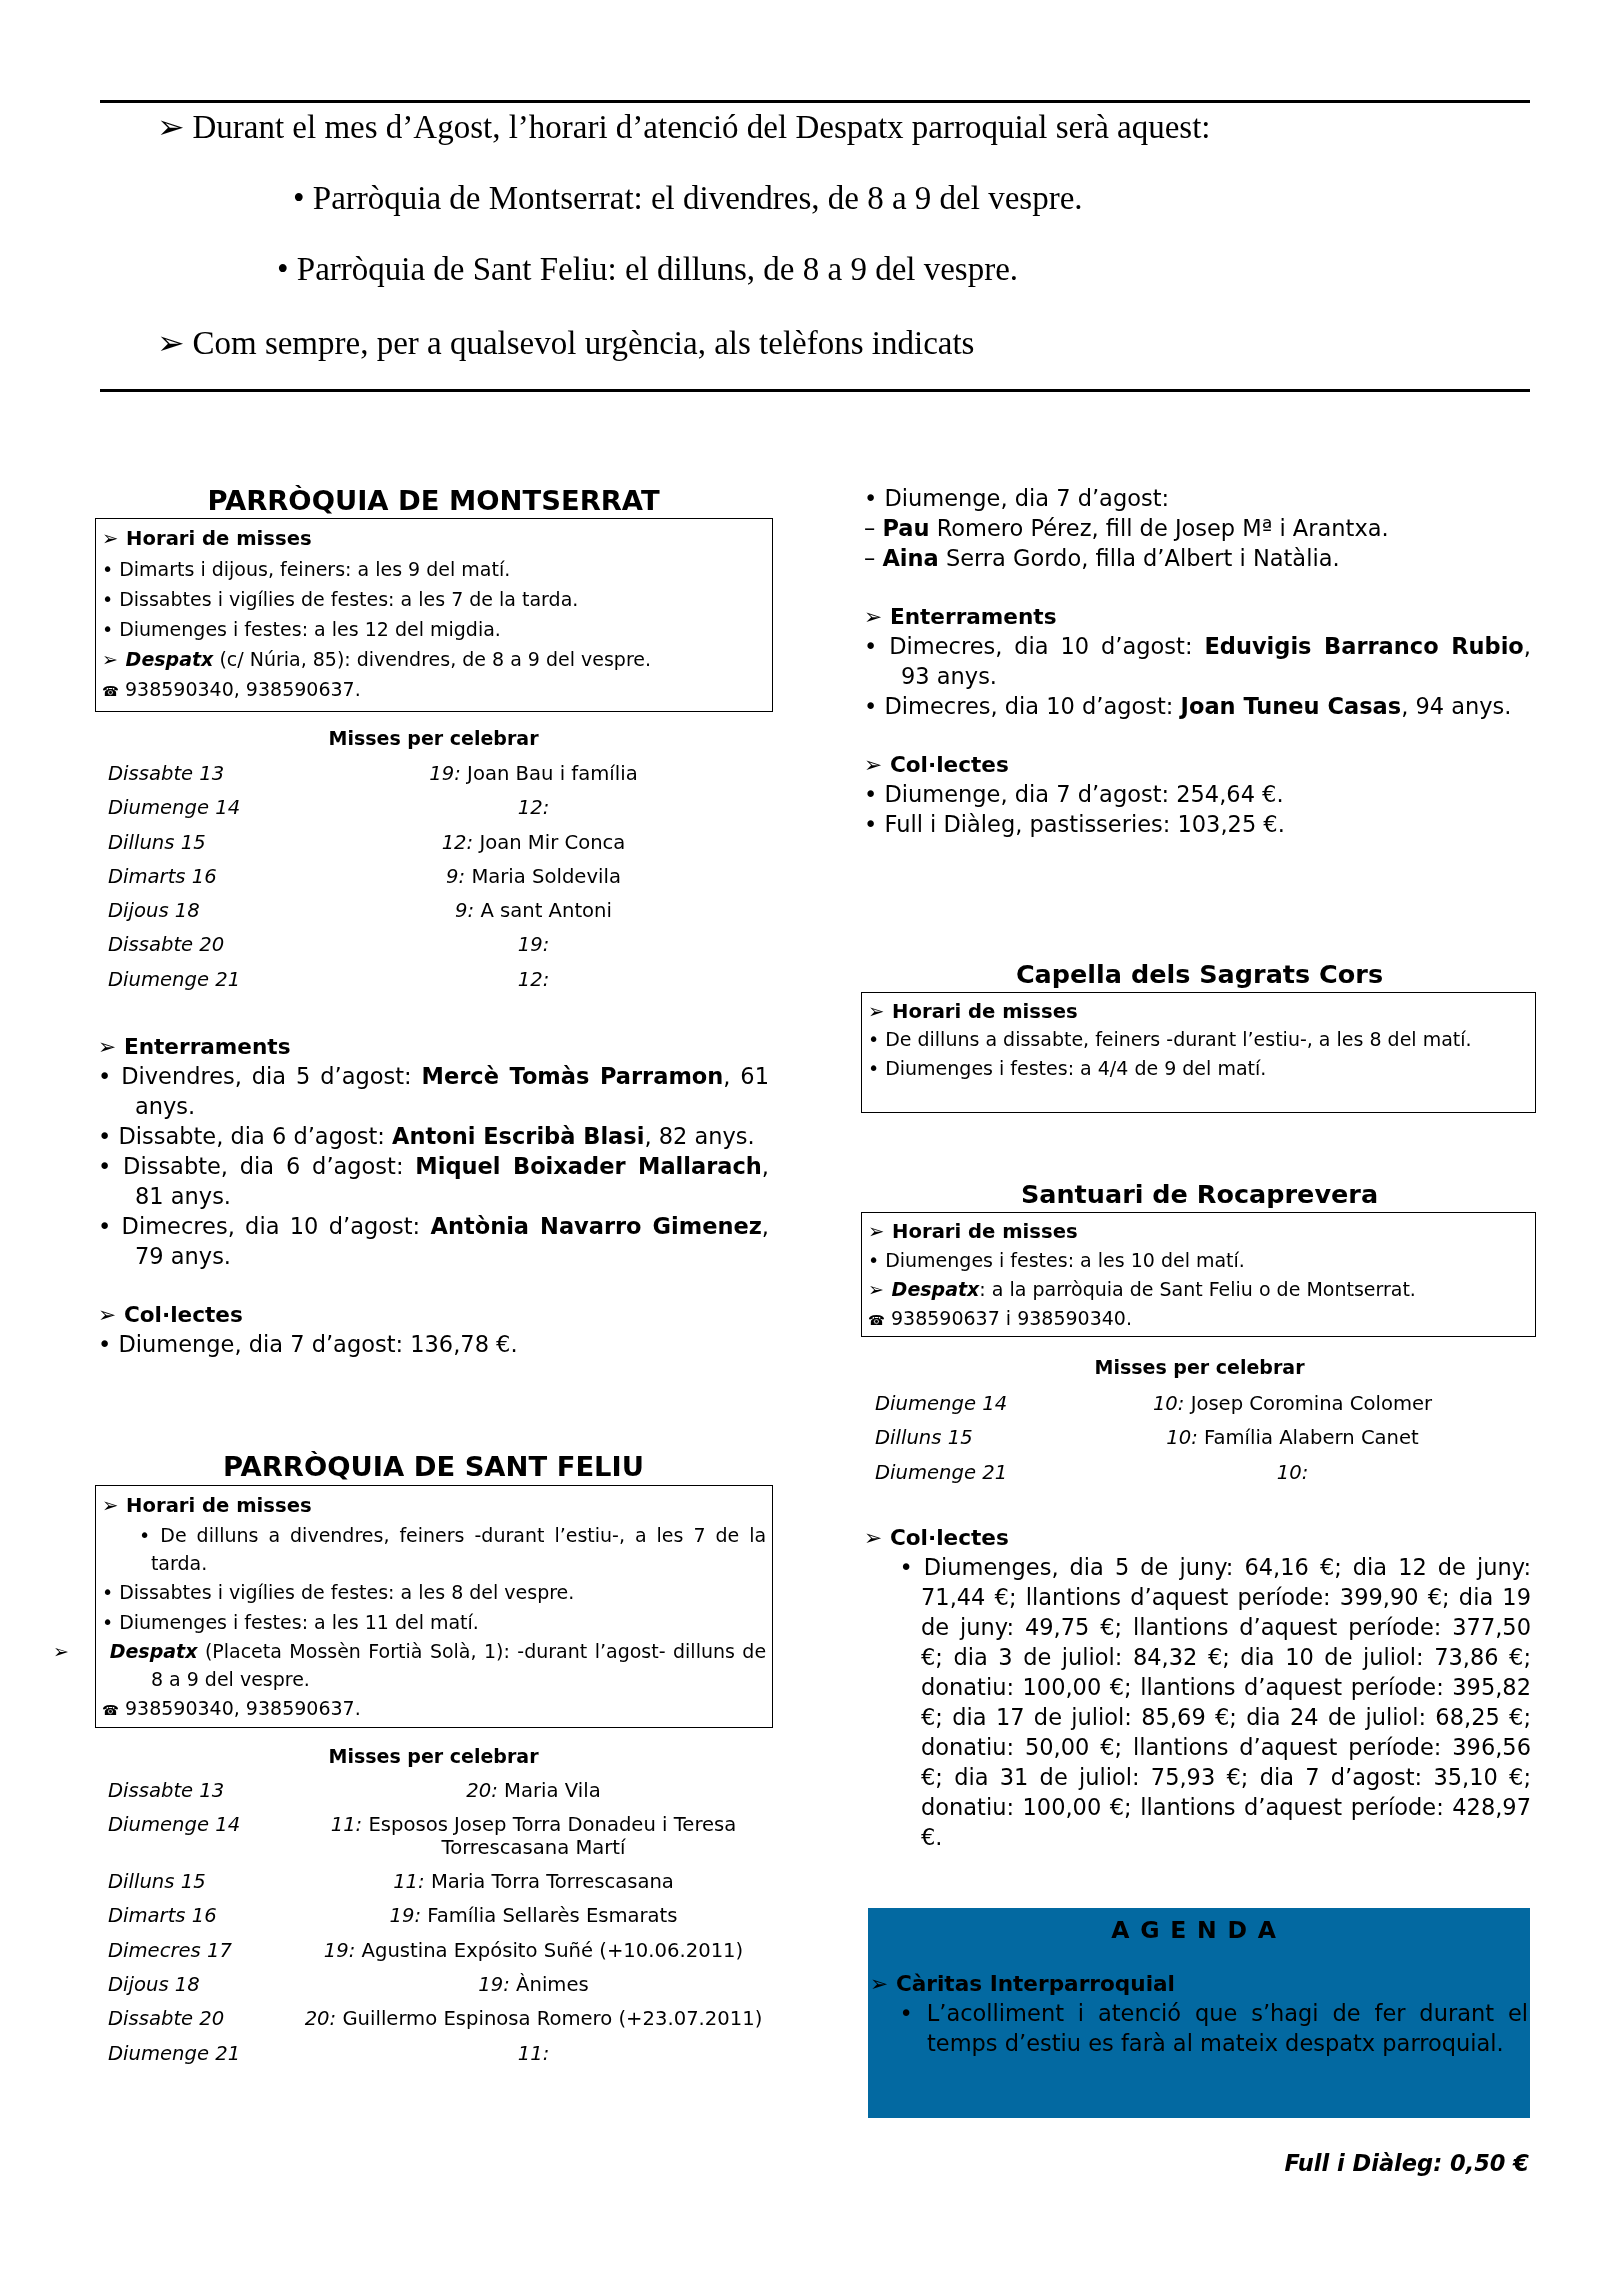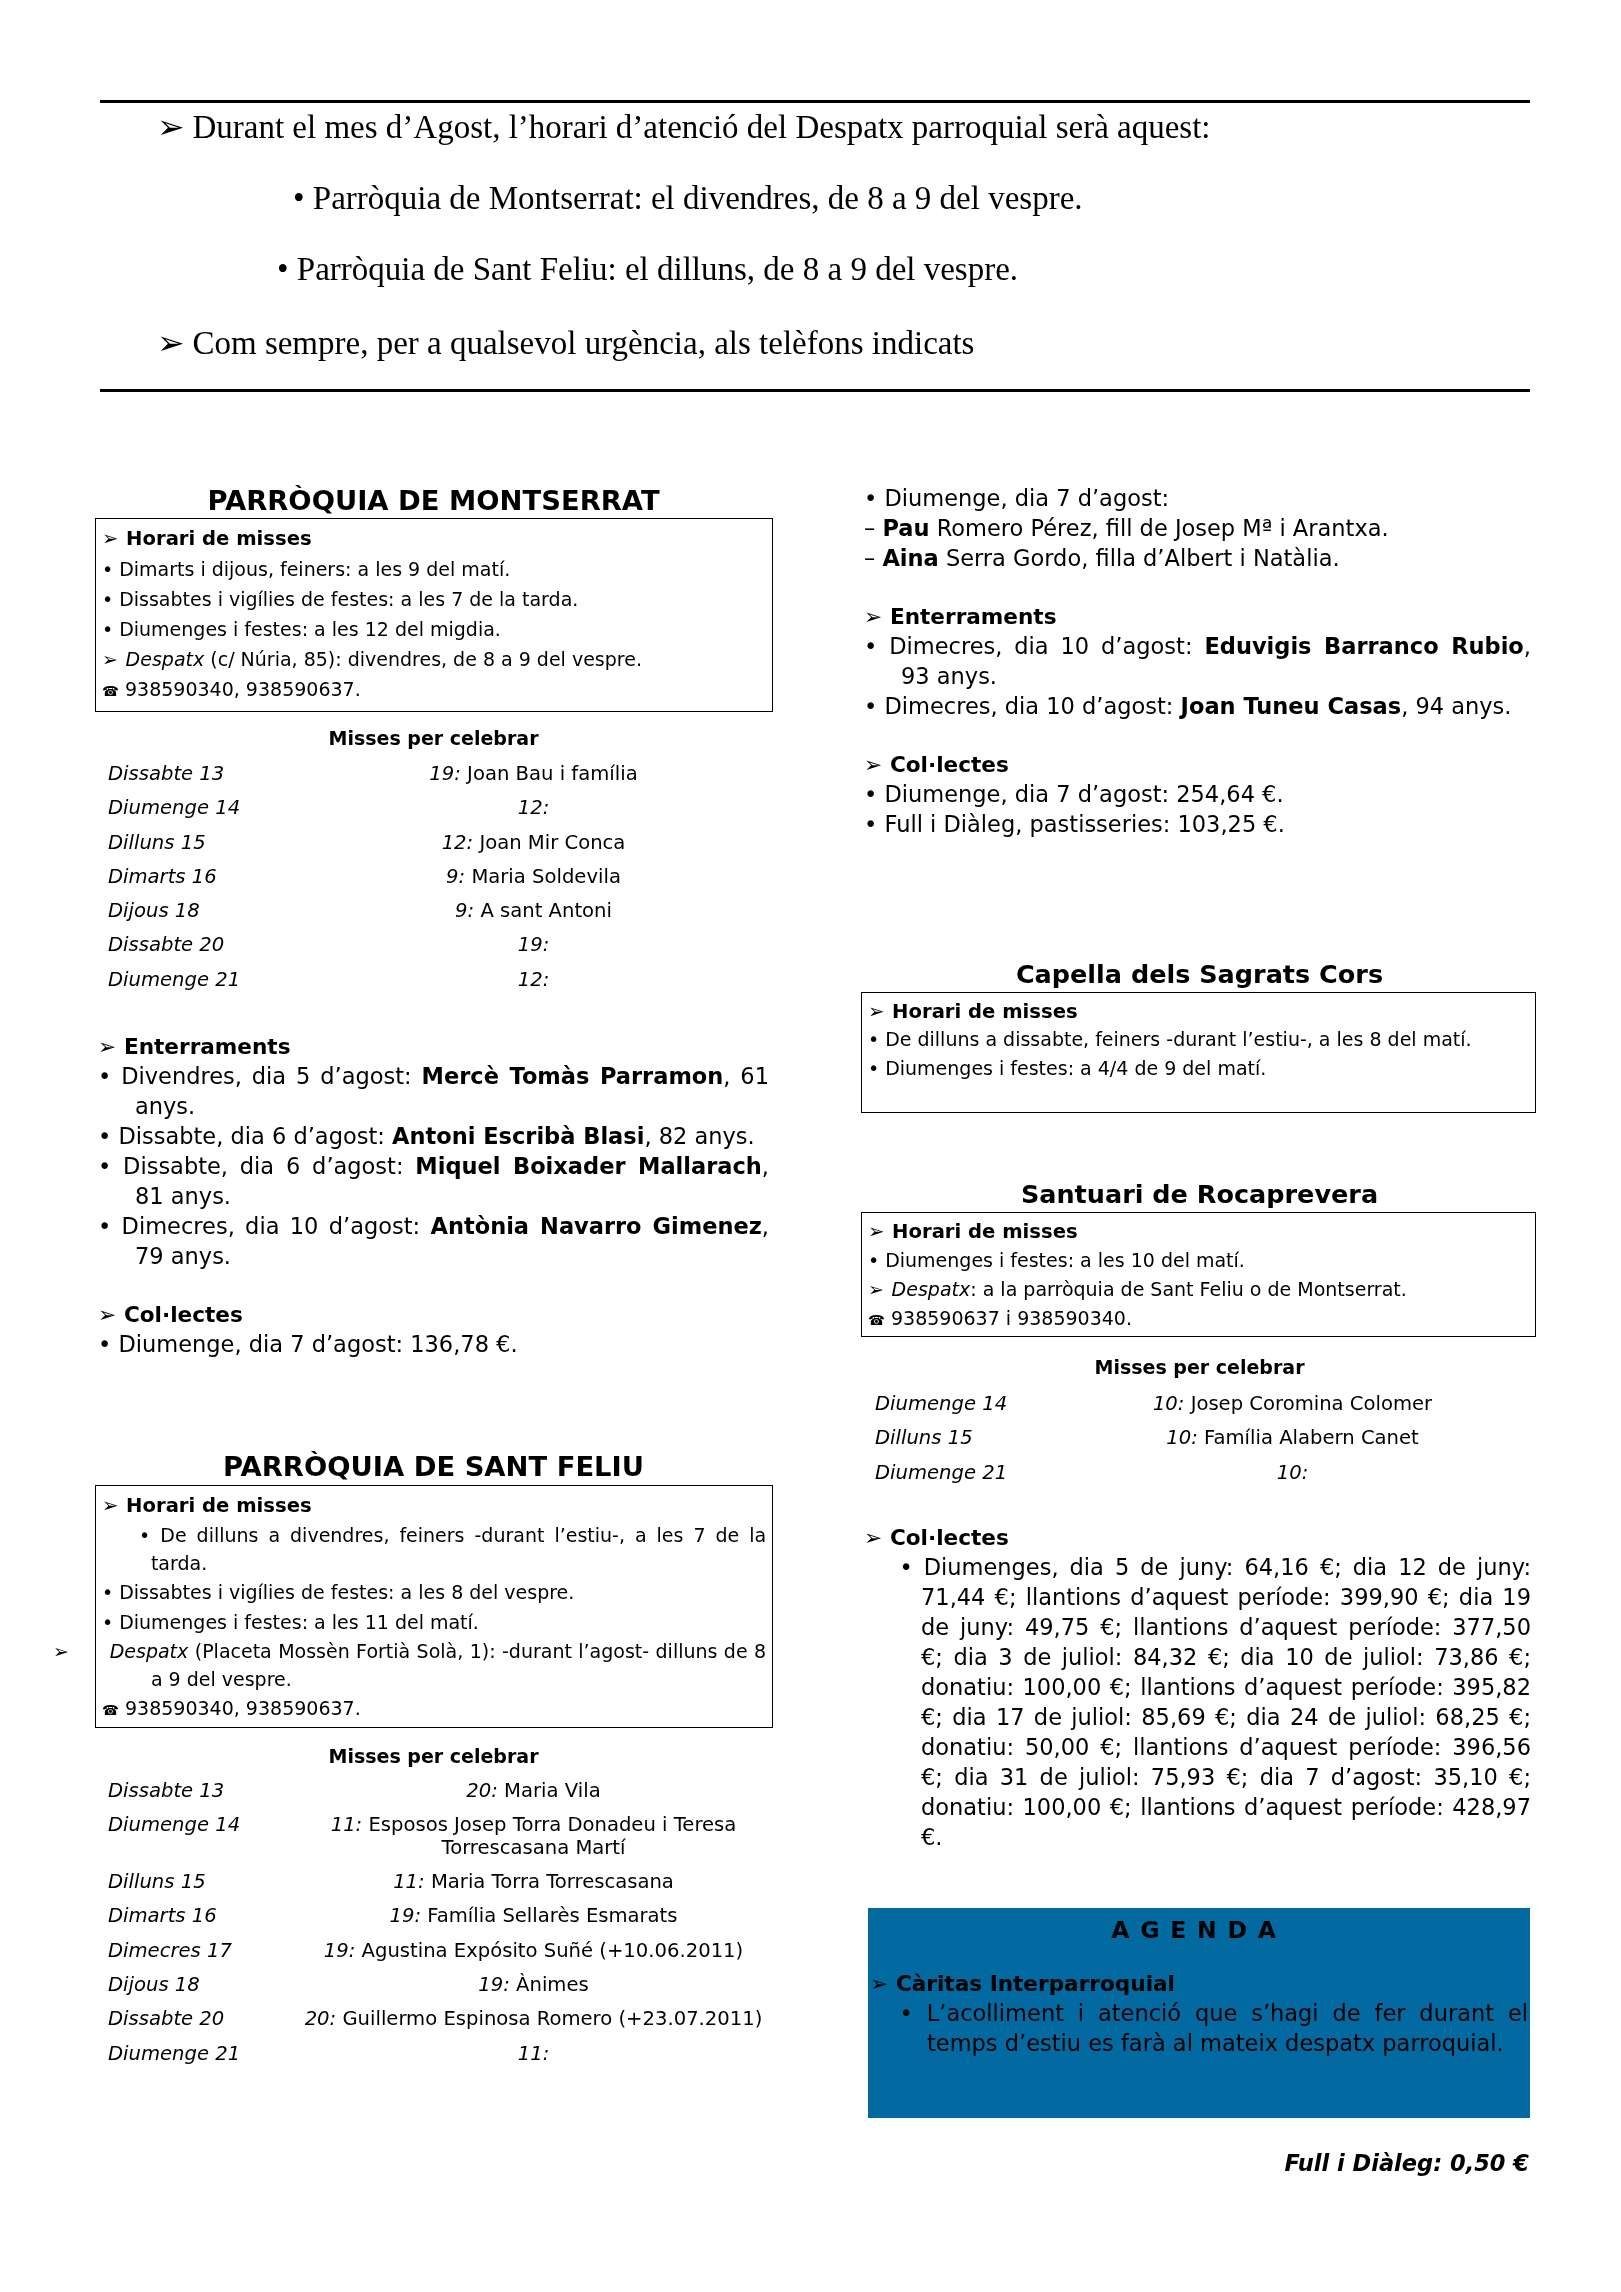--- a/index.html
+++ b/index.html
@@ -12,21 +12,21 @@
   .sec-title { position:absolute; font-weight:bold; font-size:27.4px; text-align:center; line-height:33px; white-space:nowrap; }
   .box { position:absolute; border:1.5px solid #000; box-sizing:border-box; padding:3.9px 5.9px 0 5.9px; }
   .t { font-size:19px; line-height:30px; white-space:nowrap; }
   .tw { font-size:19px; line-height:30px; text-align:justify; }
   .head { font-size:21.6px; font-weight:bold; line-height:29px; white-space:nowrap; }
   .sub-head { position:absolute; font-size:19px; font-weight:bold; text-align:center; line-height:27.4px; }
   .big { font-size:22.5px; line-height:30px; }
   .hang { padding-left:37px; text-indent:-37px; text-align:justify; }
   .b { font-weight:bold; }
   .i { font-style:italic; }
-  .bi { font-weight:normal; font-style:italic; }
+  .bi { font-weight:bold; font-style:italic; }
   .mtable { position:absolute; font-size:19.6px; }
   .mrow { display:flex; line-height:22.5px; margin-bottom:11.8px; }
   .mday { width:184px; font-style:italic; flex:none; }
   .mtxt { flex:1;text-align:center; }
   .agenda { position:absolute; left:868px; top:1908px; width:662px; height:210px; background:#0369a1; }
   .agenda-title { text-align:center; font-weight:bold; font-size:23.5px; letter-spacing:10.8px; margin-top:7.8px; line-height:29px; }
   .footer { position:absolute; right:92px; top:2150px; font-size:22.5px; font-weight:bold; font-style:italic; }
 </style>
 </head>
 <body>

